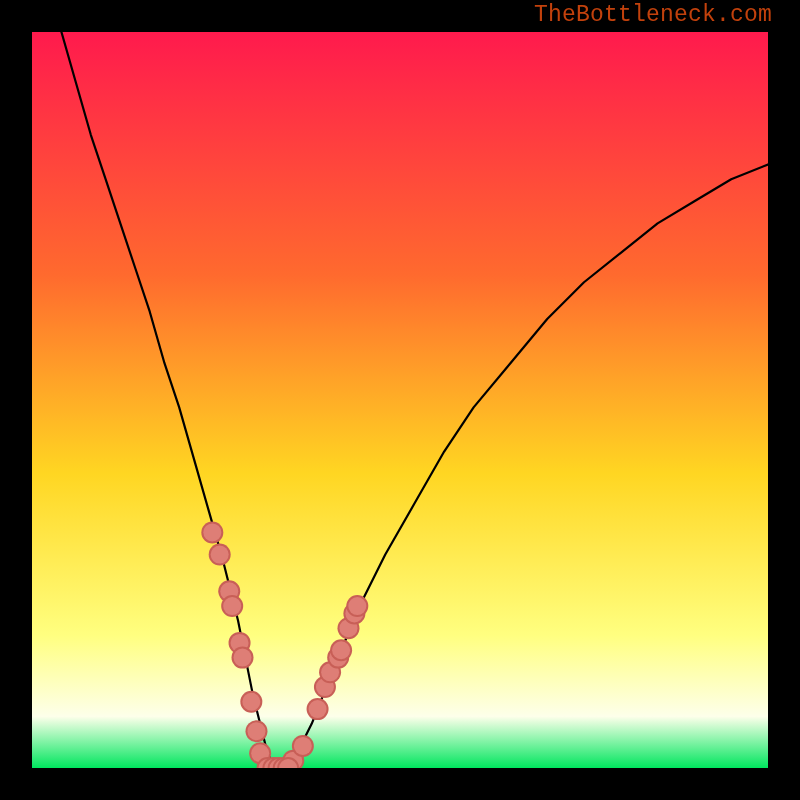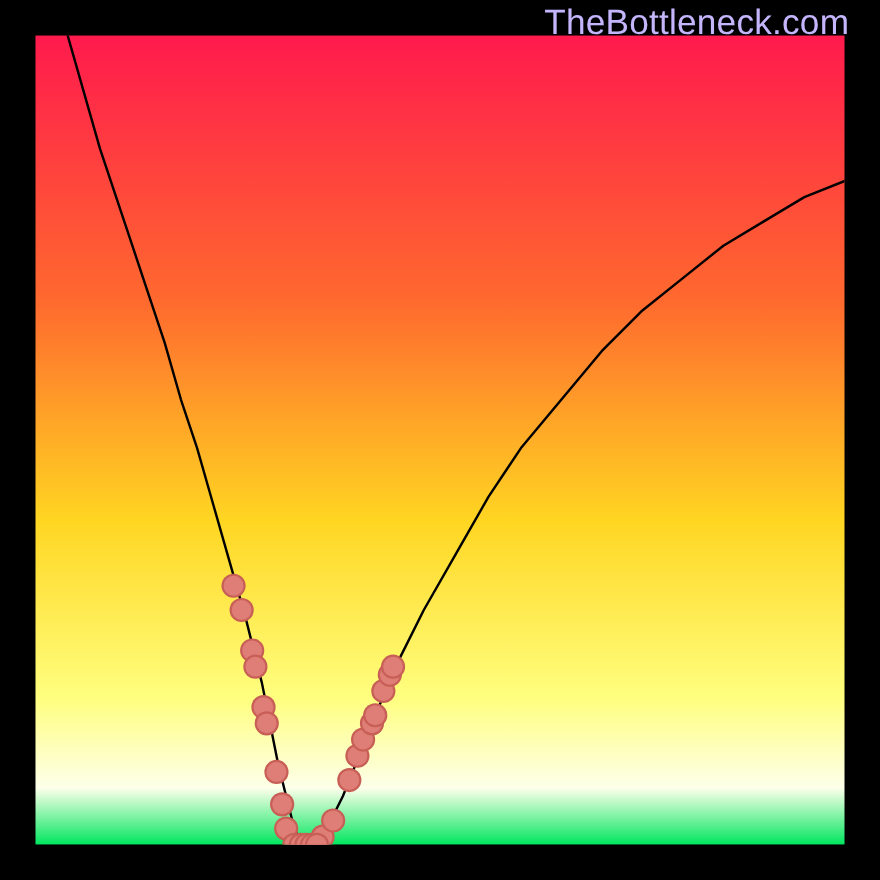--- a/index.html
+++ b/index.html
@@ -15,25 +15,26 @@
     position: relative;
     width: 800px;
     height: 800px;
     background: #000;
   }
   
   .watermark {
     position: absolute;
     top: 2px;
     right: 28px;
-    color: #c4b5fd;
-    font-size: 32px;
+    color: #c2410c;
+    font-size: 23px;
     font-weight: 500;
     letter-spacing: 0.2px;
     user-select: none;
+    font-family: Liberation Mono, monospace;
   }
   
   .plot {
     position: absolute;
     left: 32px;
     top: 32px;
     width: 736px;
     height: 736px;
     overflow: hidden;
   }

